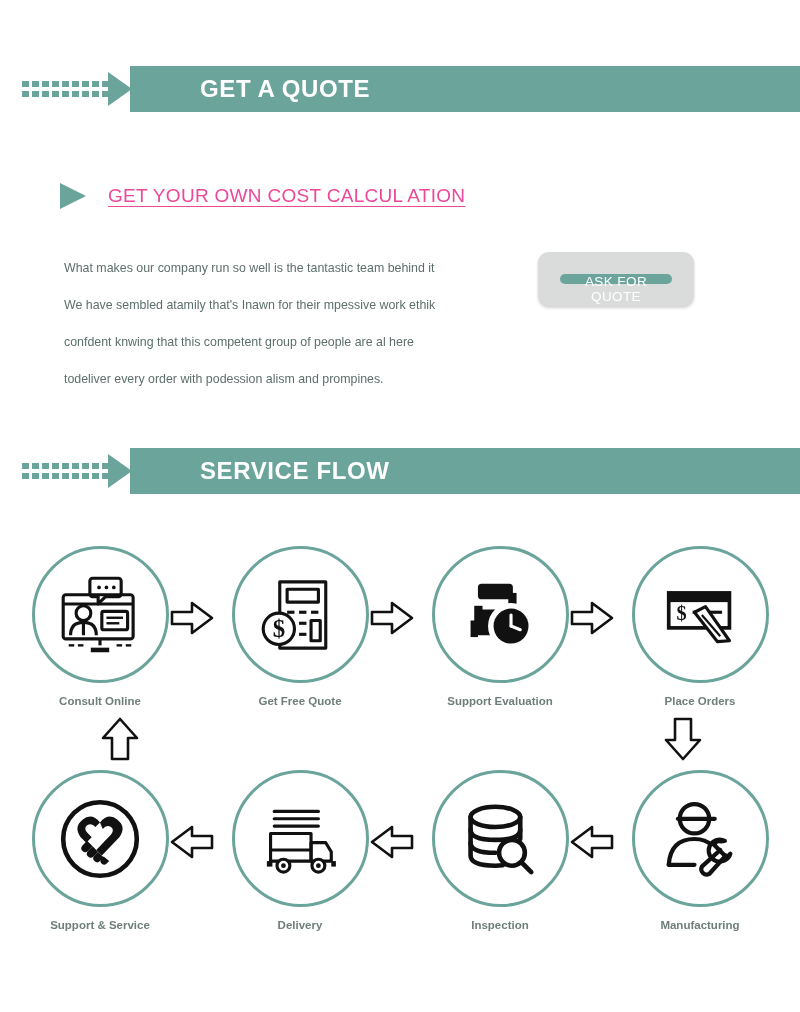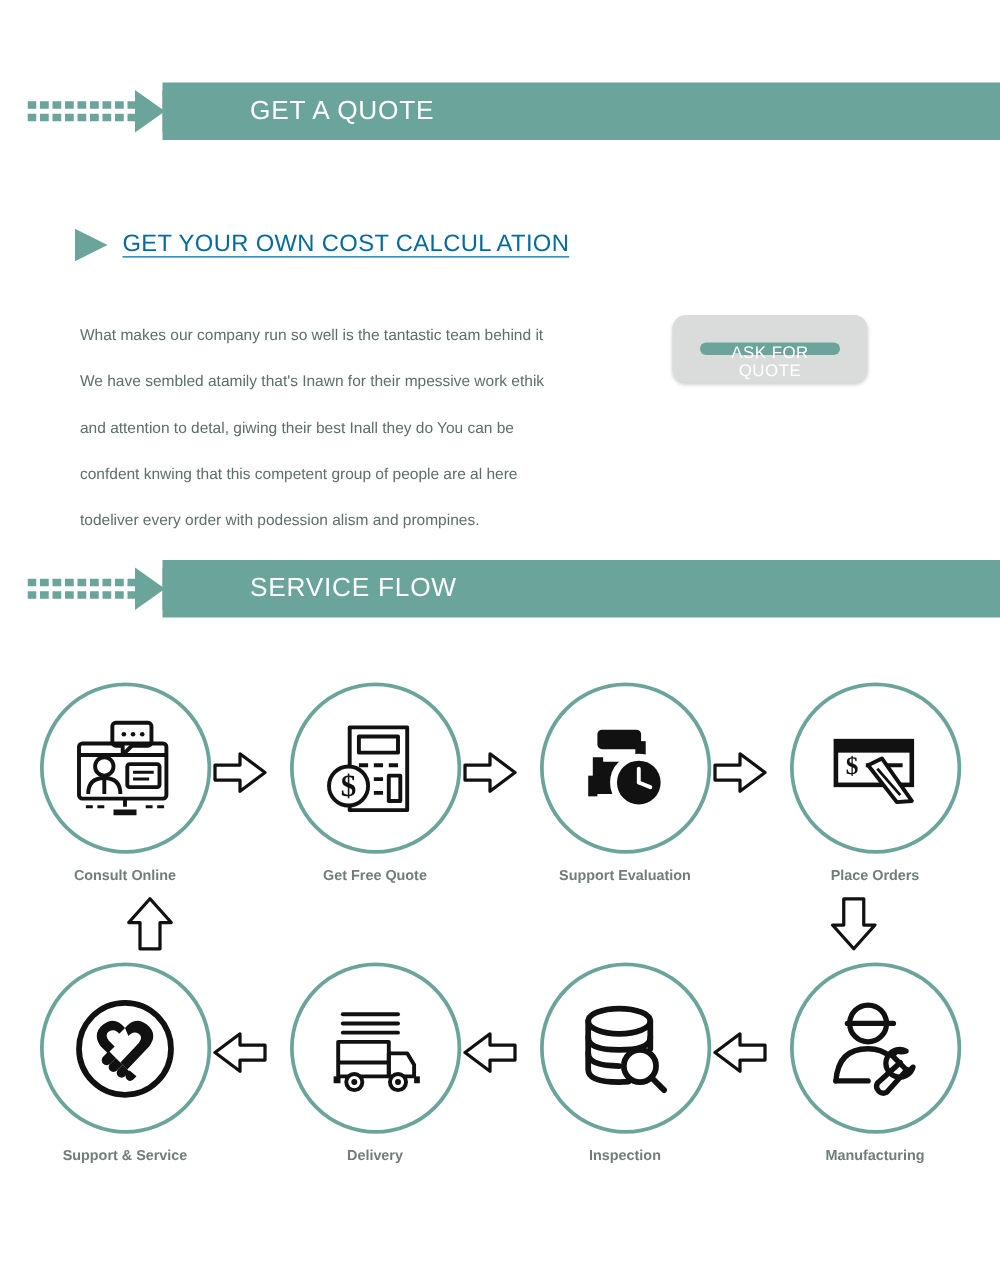--- a/index.html
+++ b/index.html
@@ -41,48 +41,48 @@
   .banner-bar {
     flex: 1 1 auto;
     height: 46px;
     background: #6ba49a;
     display: flex;
     align-items: center;
     margin-left: -46px;
   }
   .banner-title {
     color: #ffffff;
-    font-size: 21px;
+    font-size: 24px;
     letter-spacing: 0.6px;
-    font-weight: 400;
+    font-weight: 700;
     margin-left: 70px;
     white-space: nowrap;
   }
 
   
   .subhead {
     position: absolute;
     left: 58px;
     top: 180px;
     display: flex;
     align-items: center;
   }
   .subhead-tri {
     width: 30px;
     height: 32px;
     flex: none;
     display: block;
   }
   .subhead-text {
     font-size: 19px;
-    color: #0369a1;
+    color: #ec4899;
     letter-spacing: 0.3px;
     text-decoration: underline;
     text-underline-offset: 4px;
-    margin-left: 10px;
+    margin-left: 20px;
     white-space: nowrap;
   }
 
   
   .para {
     position: absolute;
     left: 64px;
     top: 243px;
     width: 392px;
     font-size: 12.4px;
@@ -202,21 +202,20 @@
 <div class="subhead">
   <svg class="subhead-tri" viewBox="0 0 30 32">
     <path d="M2 3 L28 16 L2 29 Z" fill="#6ba49a"></path>
   </svg>
   <span class="subhead-text">GET YOUR OWN COST CALCUL ATION</span>
 </div>
 
 <div class="para">
   <div>What makes our company run so well is the tantastic team behind it</div>
   <div>We have sembled atamily that's Inawn for their mpessive work ethik</div>
-  <div>and attention to detal, giwing their best Inall they do You can be</div>
   <div>confdent knwing that this competent group of people are al here</div>
   <div>todeliver every order with podession alism and prompines.</div>
 </div>
 
 <div class="cta-wrap">
   <button class="cta-btn">ASK FOR QUOTE</button>
 </div>
 
 <div class="banner-row" style="top:448px">
   <svg class="banner-dots" viewBox="0 0 88 18">

